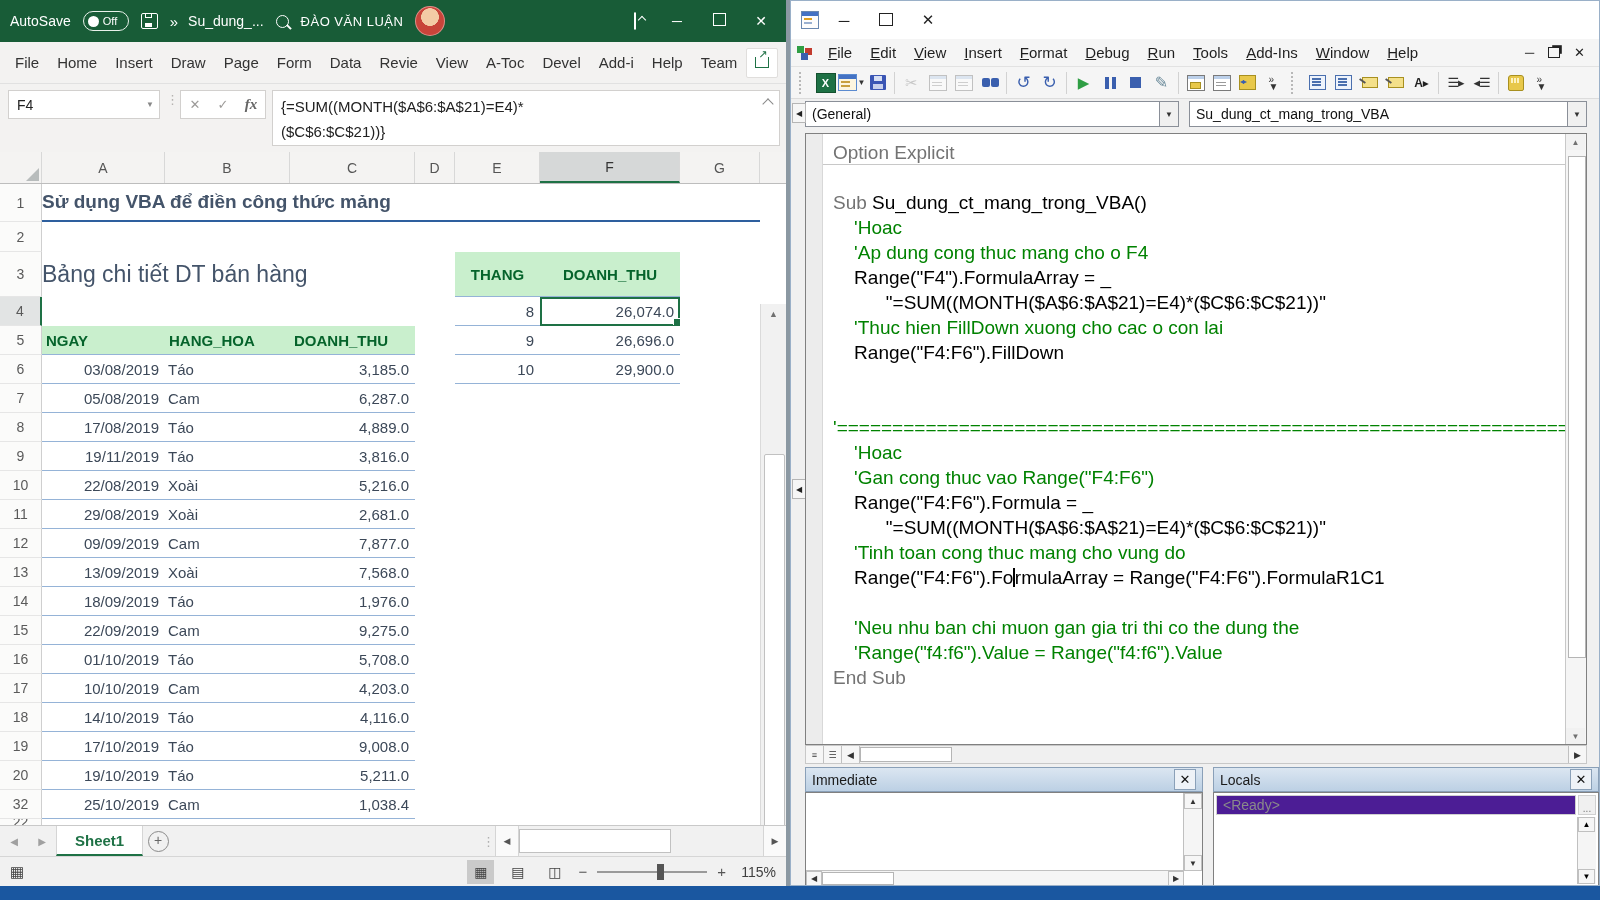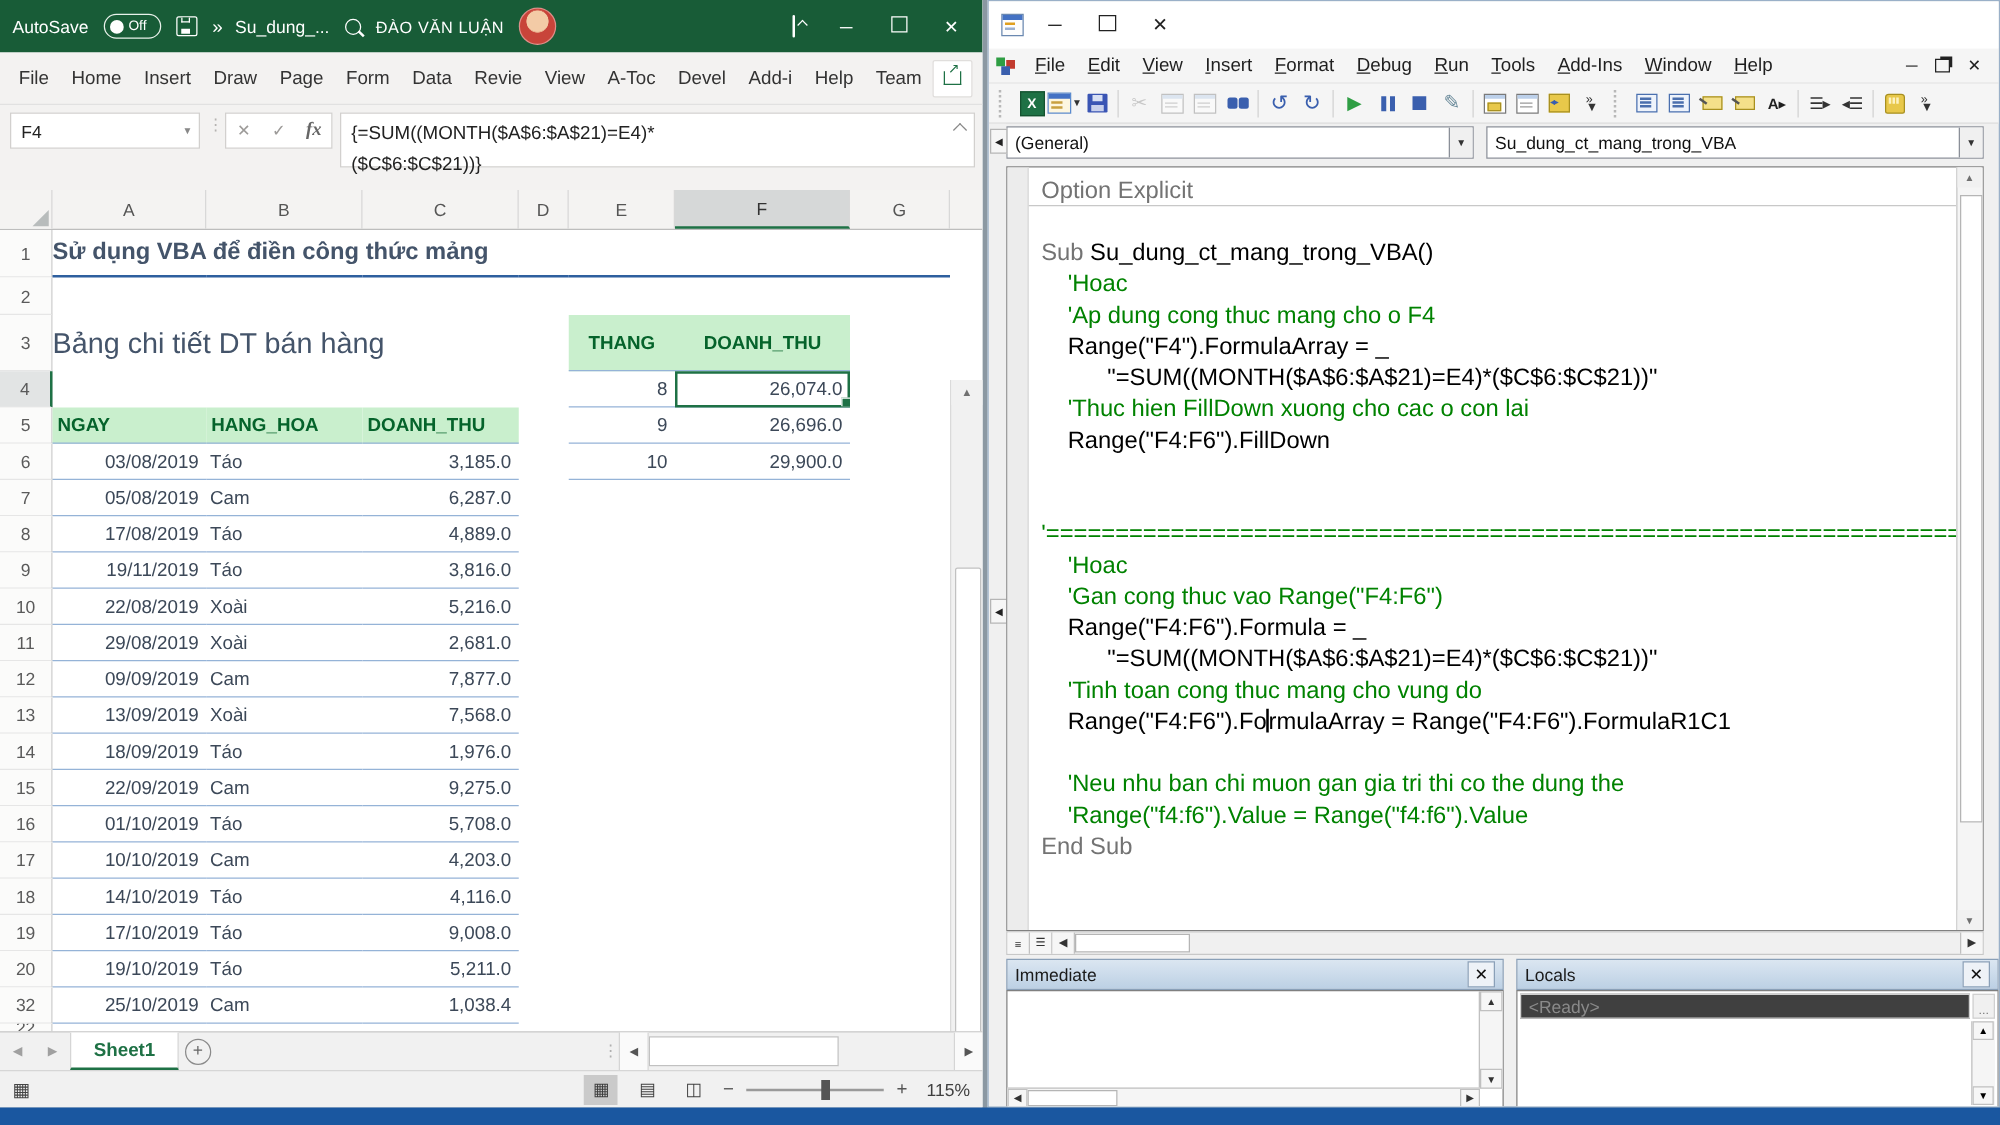--- a/index.html
+++ b/index.html
@@ -36,21 +36,21 @@
   .share-g:after{content:"↗";position:absolute;left:2px;top:-9px;font-size:11px;color:#1e7145;}
 
   #xl-formula{position:absolute;left:0;top:84px;width:100%;height:68px;background:#f3f2f1;display:flex;align-items:flex-start;gap:6px;padding:6px 6px 0 8px;box-sizing:border-box;}
   #name-box{width:150px;height:27px;background:#fff;border:1px solid #d2d0ce;display:flex;align-items:center;font-size:14px;color:#222;}
   #name-box .v{flex:1;padding-left:8px;}
   #name-box .dd{width:18px;color:#888;font-size:8px;text-align:center;}
   .grip{color:#b5b3b1;font-size:13px;line-height:9px;width:8px;text-align:center;padding-top:5px;}
   #fx-btns{height:27px;background:#fff;border:1px solid #d2d0ce;display:flex;align-items:center;}
   #fx-btns span{width:28px;text-align:center;color:#9d9b99;font-size:13px;}
   #fx-btns .fx{font-style:italic;font-family:"Liberation Serif",serif;color:#666;font-weight:bold;font-size:15px;}
-  #formula-input{flex:1;height:44px;background:#fff;border:1px solid #d2d0ce;position:relative;font-size:15px;color:#222;padding:3px 26px 0 8px;box-sizing:border-box;line-height:25px;}
+  #formula-input{flex:1;height:56px;background:#fff;border:1px solid #d2d0ce;position:relative;font-size:15px;color:#222;padding:3px 26px 0 8px;box-sizing:border-box;line-height:25px;}
   #formula-input .expand{position:absolute;right:6px;top:6px;width:10px;height:10px;}
   #formula-input .expand:after{content:"";position:absolute;left:1px;top:3px;width:7px;height:7px;border-left:1.6px solid #888;border-top:1.6px solid #888;transform:rotate(45deg);}
 
   
   #xl-grid{position:absolute;left:0;top:152px;width:786px;height:673px;background:#fff;}
   #colhdr{display:flex;height:31px;background:#f4f3f2;border-bottom:1px solid #bdbdbd;}
   #colhdr .ch{border-right:1px solid #d8d8d8;box-sizing:border-box;font-size:14px;color:#555;display:flex;align-items:center;justify-content:center;height:100%;}
   #colhdr .sel{background:#d6d8d8;border-bottom:2px solid #1e7145;color:#333;}
   #corner{position:relative;background:#f4f3f2;}
   #corner:after{content:"";position:absolute;right:2px;bottom:2px;border-left:13px solid transparent;border-bottom:13px solid #b8bcbc;}
@@ -183,21 +183,21 @@
   #immediate{position:absolute;left:14px;top:766px;width:398px;height:120px;}
   #imm-body{position:absolute;left:0;top:25px;right:0;bottom:0;background:#fff;border:1px solid #808080;box-sizing:border-box;}
   .vsb{position:absolute;right:0;top:0;width:18px;bottom:15px;background:#f5f5f5;border-left:1px solid #c0c0c0;}
   .vsb .a{position:absolute;left:0;width:100%;height:16px;display:flex;align-items:center;justify-content:center;font-size:8px;color:#333;background:#f6f6f6;border:1px solid #c0c0c0;box-sizing:border-box;}
   .hsb{position:absolute;left:0;bottom:0;right:18px;height:15px;background:#f5f5f5;border-top:1px solid #c0c0c0;display:flex;}
   .hsb .a{width:16px;display:flex;align-items:center;justify-content:center;font-size:8px;color:#333;background:#f6f6f6;border:1px solid #c0c0c0;box-sizing:border-box;}
   .hsb .th{width:70px;background:#fff;border:1px solid #b5b5b5;margin:1px 0;}
 
   #locals{position:absolute;left:422px;top:766px;width:386px;height:120px;}
   #loc-body{position:absolute;left:0;top:25px;right:0;bottom:0;background:#fff;border:1px solid #808080;box-sizing:border-box;}
-  #loc-ready{position:absolute;left:2px;top:2px;right:22px;height:20px;background:#404040;border:1px solid #d0d0d0;box-sizing:border-box;display:flex;align-items:center;padding-left:6px;font-size:14px;color:#8a8a8a;}
+  #loc-ready{position:absolute;left:2px;top:2px;right:22px;height:20px;background:#4c1d95;border:1px solid #d0d0d0;box-sizing:border-box;display:flex;align-items:center;padding-left:6px;font-size:14px;color:#8a8a8a;}
   #loc-more{position:absolute;right:2px;top:2px;width:18px;height:20px;background:#f0f0f0;border:1px solid #d0d0d0;box-sizing:border-box;font-size:10px;color:#777;display:flex;align-items:flex-end;justify-content:center;}
   #loc-hdr{position:absolute;left:2px;top:24px;right:22px;height:20px;display:flex;}
   #loc-hdr .hc{background:#f0f0f0;border:1px solid #c6c6c6;border-left:none;box-sizing:border-box;font-size:14px;color:#1f1f1f;display:flex;align-items:center;padding-left:5px;}
   #loc-hdr .hc:first-child{border-left:1px solid #c6c6c6;}
   #loc-scroll{position:absolute;right:2px;top:24px;width:18px;bottom:2px;background:#f5f5f5;border-left:1px solid #c0c0c0;}
 </style>
 </head>
 <body>
 
 <div id="stage">

